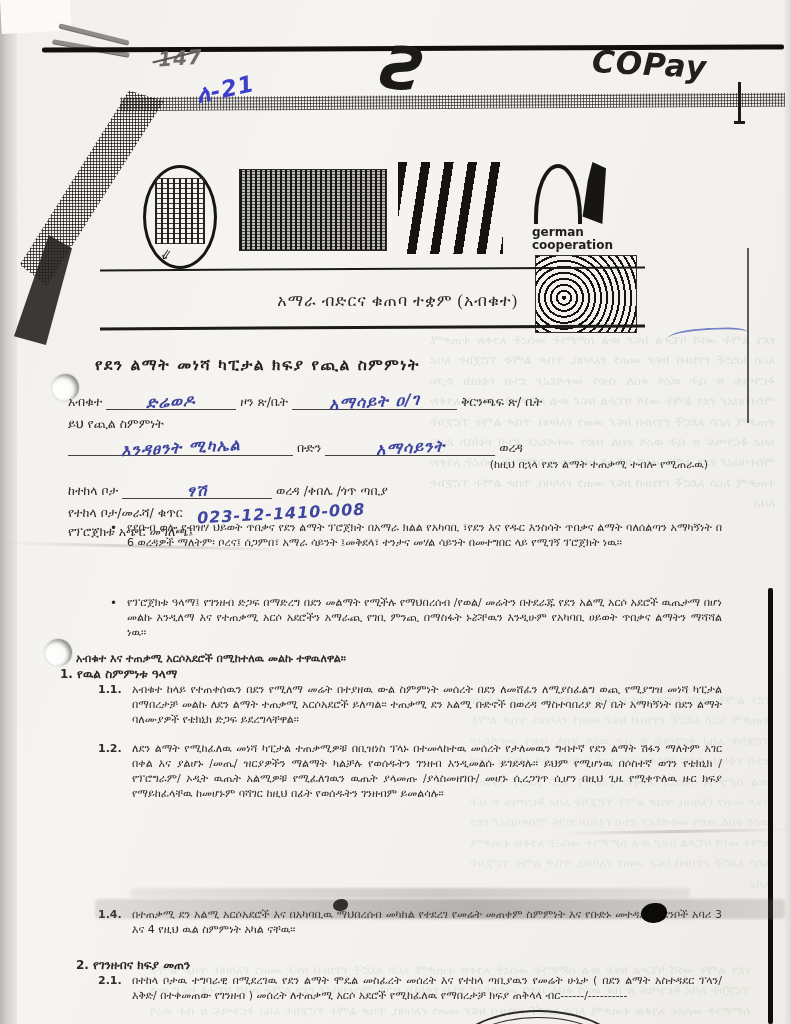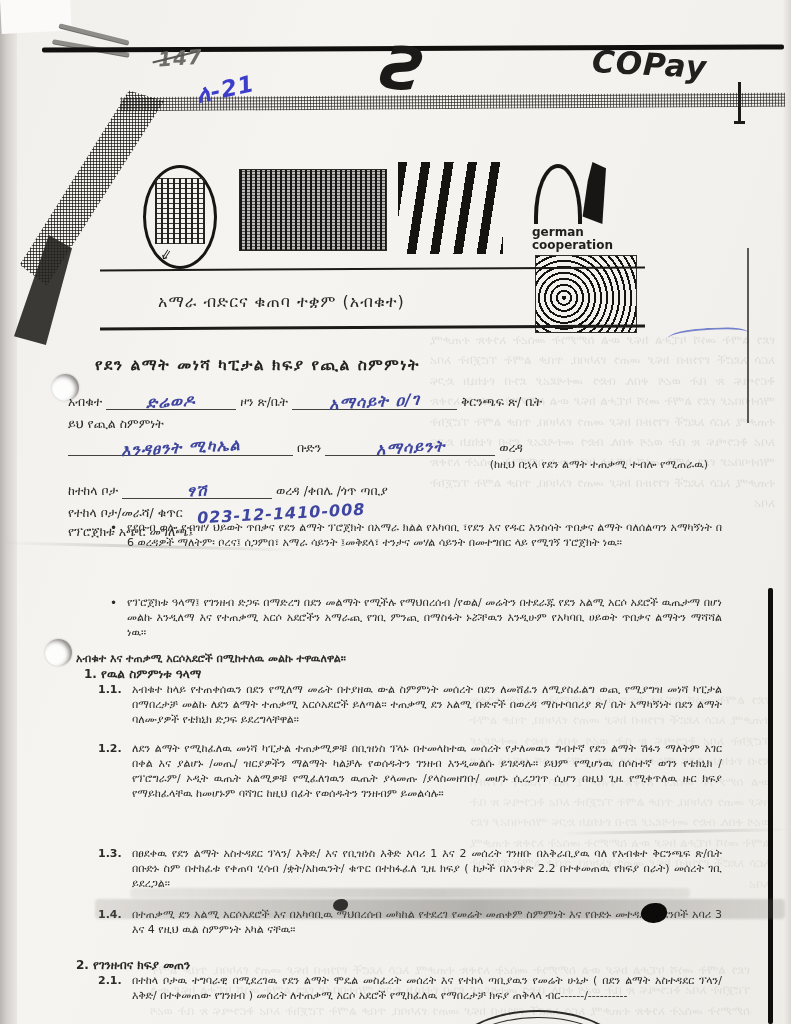--- a/index.html
+++ b/index.html
@@ -45,21 +45,21 @@
   .gc-logo{left:532px;top:162px;width:78px;height:92px;}
   .gc-arch{position:absolute;left:2px;top:2px;width:40px;height:56px;border:4px solid #171614;border-bottom:none;
      border-radius:52% 52% 0 0 / 92% 92% 0 0;}
   .gc-leaf{position:absolute;right:4px;top:0;width:26px;height:62px;background:#171614;
      clip-path:polygon(48% 0,100% 10%,86% 100%,10% 88%,30% 30%);}
   .gc-caption{position:absolute;left:0;bottom:2px;font-size:12px;line-height:1.1;color:#201f1d;font-weight:bold;}
   .stamp-sq{left:536px;top:256px;width:100px;height:76px;
      background:repeating-radial-gradient(circle at 28% 55%,#151411 0 2px,transparent 2px 6px);
      box-shadow:0 0 0 1px #33312e;}
   .rule{background:#1c1b19;height:2px;}
-  .org-title{left:158px;top:292px;width:360px;font-size:16px;letter-spacing:1px;color:#2a2826;text-align:left;}
+  .org-title{left:158px;top:292px;width:360px;font-size:16px;letter-spacing:1px;color:#2a2826;text-align:right;font-family:Liberation Serif, serif;}
   .blue-squiggle{left:668px;top:328px;width:80px;height:14px;border-top:2px solid #5566c4;border-radius:50% 40% 0 0;transform:rotate(-3deg);opacity:.8;}
   .vline-a{left:747px;top:248px;width:2px;height:175px;background:#2a2927;opacity:.75;}
   .vline-b{left:768px;top:588px;width:5px;height:436px;background:#0f0e0c;border-radius:2px;}
   
   .hole{width:27px;height:27px;border-radius:50%;background:#fdfdfc;
      box-shadow:inset -3px 2px 4px rgba(120,118,114,.85),inset 2px -2px 3px rgba(255,255,255,.9),0 0 2px rgba(150,148,144,.6);}
   
   .doc-title{left:95px;top:356px;font-size:15.5px;font-weight:bold;letter-spacing:1.5px;color:#262422;}
   .formline{font-size:12.5px;color:#2d2b29;}
   .blank{display:inline-block;border-bottom:1.4px solid #45423e;text-align:center;vertical-align:bottom;position:relative;}
@@ -183,35 +183,31 @@
     <span class="bullet-dot">•</span>
     <span>የደቡብ ወሎ የብዝሃ ህይወት ጥበቃና የደን ልማት ፕሮጀክት በአማራ ክልል የአካባቢ ፣የደን እና የዱር እንስሳት ጥበቃና ልማት ባለሰልጣን አማካኝነት በ 6 ወረዳዎች ማለትም፡ ቦረና፤ ሰጋምበ፣ አማራ ሳይንት ፤መቅደላ፣ ተንታና መሃል ሳይንት በመተግበር ላይ የሚገኝ ፕሮጀክት ነዉ።</span>
   </div>
   <div class="abs para bullet-row" style="left:110px;top:596px;width:612px;">
     <span class="bullet-dot">•</span>
     <span>የፕሮጀክቱ ዓላማ፤ የገንዘብ ድጋፍ በማድረግ በደን መልማት የሚችሉ የማህበረሰብ /የወል/ መሬትን በተደራጁ የደን አልሚ አርሶ አደሮች ዉጤታማ በሆነ መልኩ እንዲለማ እና የተጠቃሚ አርሶ አደሮችን አማራጪ የገቢ ምንጪ በማስፋት ኑሯቸዉን እንዲሁም የአካባቢ ሀይወት ጥበቃና ልማትን ማሻሻል ነዉ።</span>
   </div>
 
   <div class="abs para" style="left:76px;top:652px;width:640px;font-weight:bold;">አብቁተ እና ተጠቃሚ አርሶአደሮች በሚከተለዉ መልኩ ተዋዉለዋል።</div>
 
-  <div class="abs sec-title" style="left:84px;top:667px;">
+  <div class="abs sec-title" style="left:60px;top:667px;">
     <span>1.</span>
     <span>የዉል ስምምነቱ ዓላማ</span>
   </div>
   <div class="abs para item-row" style="left:98px;top:683px;width:624px;">
     <span class="item-num">1.1.</span>
     <span class="item-text">አብቁተ ከላይ የተጠቀሰዉን በደን የሚለማ መሬት በተያዘዉ ውል ስምምነት መሰረት በደን ለመሸፈን ለሚያስፈልግ ወጪ የሚያግዝ መነሻ ካፒታል በማበረታቻ መልኩ ለደን ልማት ተጠቃሚ አርሶአደሮች ይለጣል። ተጠቃሚ ደን አልሚ ቡድኖች በወረዳ ማስተባበሪያ ጽ/ ቤት አማካኝነት በደን ልማት ባለሙያዎች የቴክኒክ ድጋፍ ይደረግላቸዋል።</span>
   </div>
   <div class="abs para item-row" style="left:98px;top:742px;width:624px;">
     <span class="item-num">1.2.</span>
     <span class="item-text">ለደን ልማት የሚከፈለዉ መነሻ ካፒታል ተጠቃሚዎቹ በቢዝነስ ፕላኑ በተመላከተዉ መሰረት የታለመዉን ግብተኛ የደን ልማት ሽፋን ማለትም አገር በቀል እና ያልሆኑ /መጤ/ ዝርያዎችን ማልማት ካልቻሉ የወሰዱትን ገንዘብ እንዲመልሱ ይገደዳሉ። ይህም የሚሆነዉ በሶስተኛ ወገን የቴክኒክ /የፕሮግራም/ ኦዲት ዉጤት አልሚዎቹ የሚፈለገዉን ዉጤት ያላመጡ /ያላስመዘገቡ/ መሆኑ ሲረጋገጥ ሲሆን በዚህ ጊዜ የሚቀጥለዉ ዙር ክፍያ የማይከፈላቸዉ ከመሆኑም ባሻገር ከዚህ በፊት የወሰዱትን ገንዘብም ይመልሳሉ።</span>
-  </div>
-  <div class="abs para item-row" style="left:98px;top:847px;width:624px;">
-    <span class="item-num">1.3.</span>
-    <span class="item-text">በፀደቀዉ የደን ልማት አስተዳደር ፕላን/ እቅድ/ እና የቢዝነስ እቅድ አባሪ 1 እና 2 መሰረት ገንዘቡ በአቅራቢያዉ ባለ የአብቁተ ቅርንጫፍ ጽ/ቤት በቡድኑ ስም በተከፈቱ የቀጠባ ሂሳብ /ቋት/አከዉንት/ ቁጥር በተከፋፈለ ጊዜ ክፍያ ( ከታች በአንቀጽ 2.2 በተቀመጠዉ የክፍያ በራት) መሰረት ገቢ ይደረጋል።</span>
   </div>
   <div class="abs para item-row" style="left:98px;top:908px;width:624px;">
     <span class="item-num">1.4.</span>
     <span class="item-text">በተጠቃሚ ደን አልሚ አርሶአደሮች እና በአካባቢዉ ማህበረሰብ መካከል የተደረገ የመሬት መጠቀም ስምምነት እና የቡድኑ መተዳደሪያ ደንቦች አባሪ 3 እና 4 የዚህ ዉል ስምምነት አካል ናቸዉ።</span>
   </div>
 
   <div class="abs smudge" style="left:95px;top:899px;width:690px;height:20px;"></div>
   <div class="abs blob" style="left:641px;top:903px;width:26px;height:20px;"></div>
   <div class="abs blob" style="left:333px;top:899px;width:15px;height:12px;opacity:.8;"></div>
   <div class="abs smudge" style="left:130px;top:888px;width:560px;height:10px;opacity:.6;"></div>

